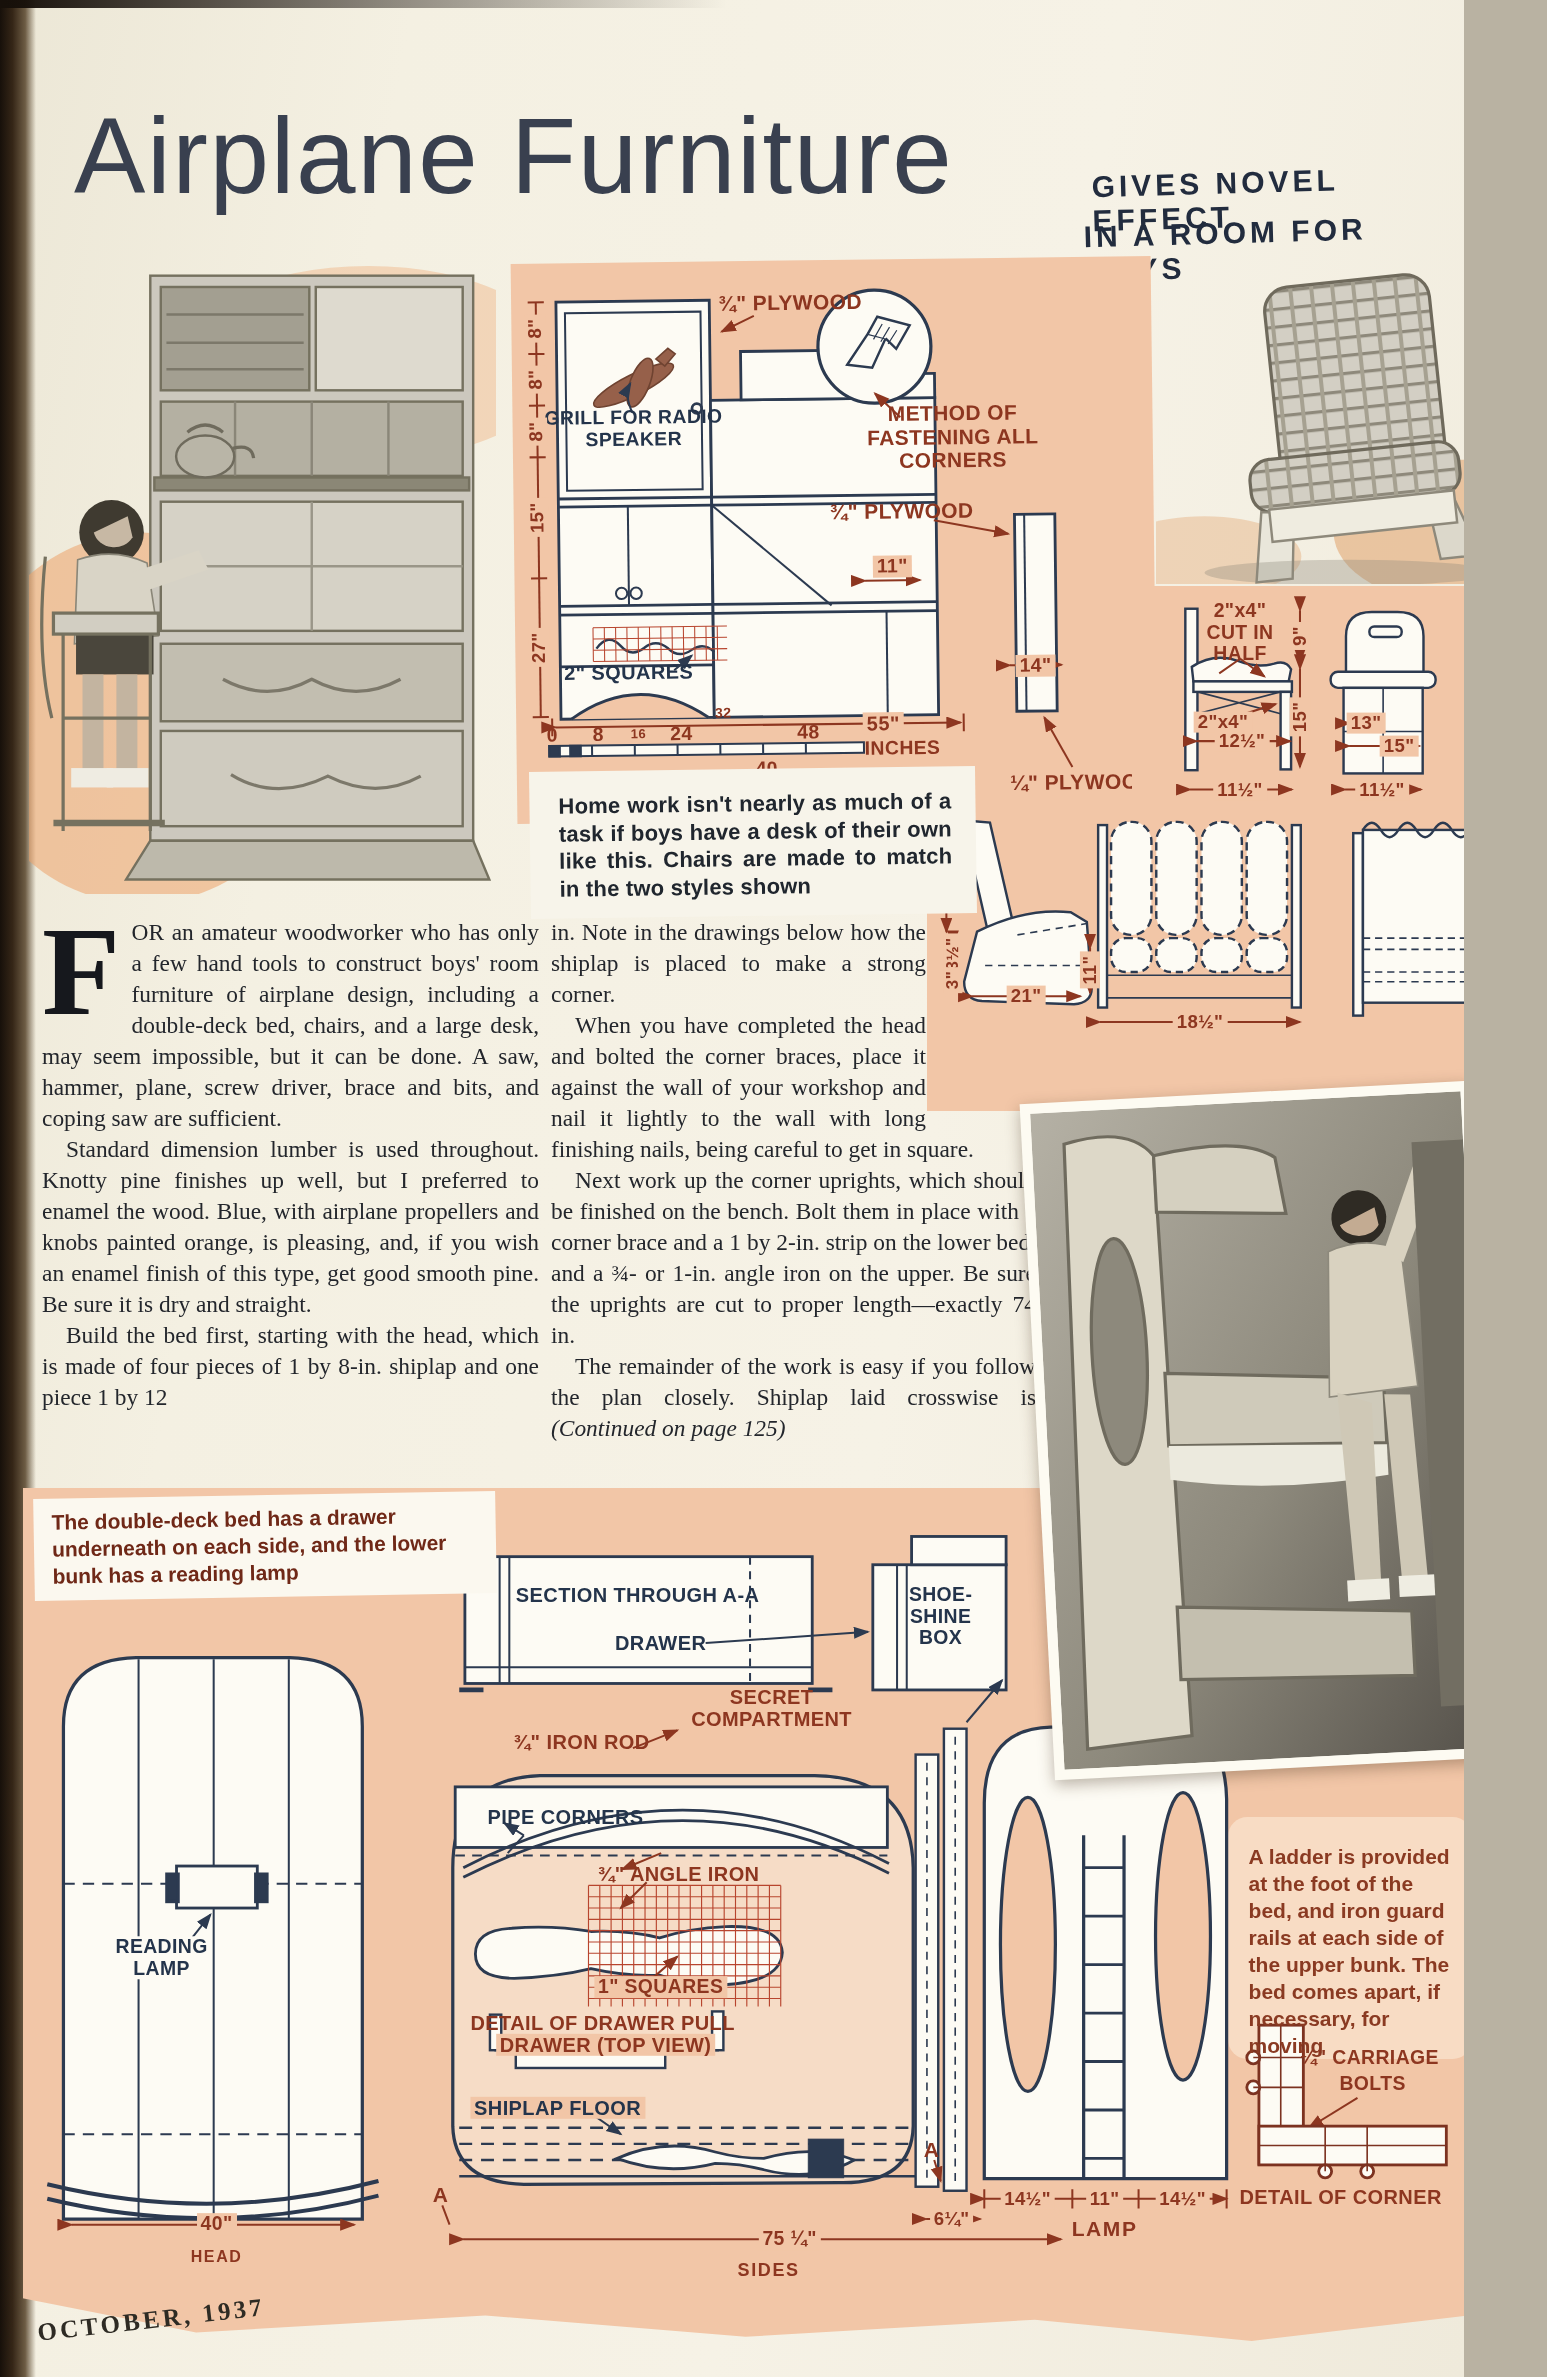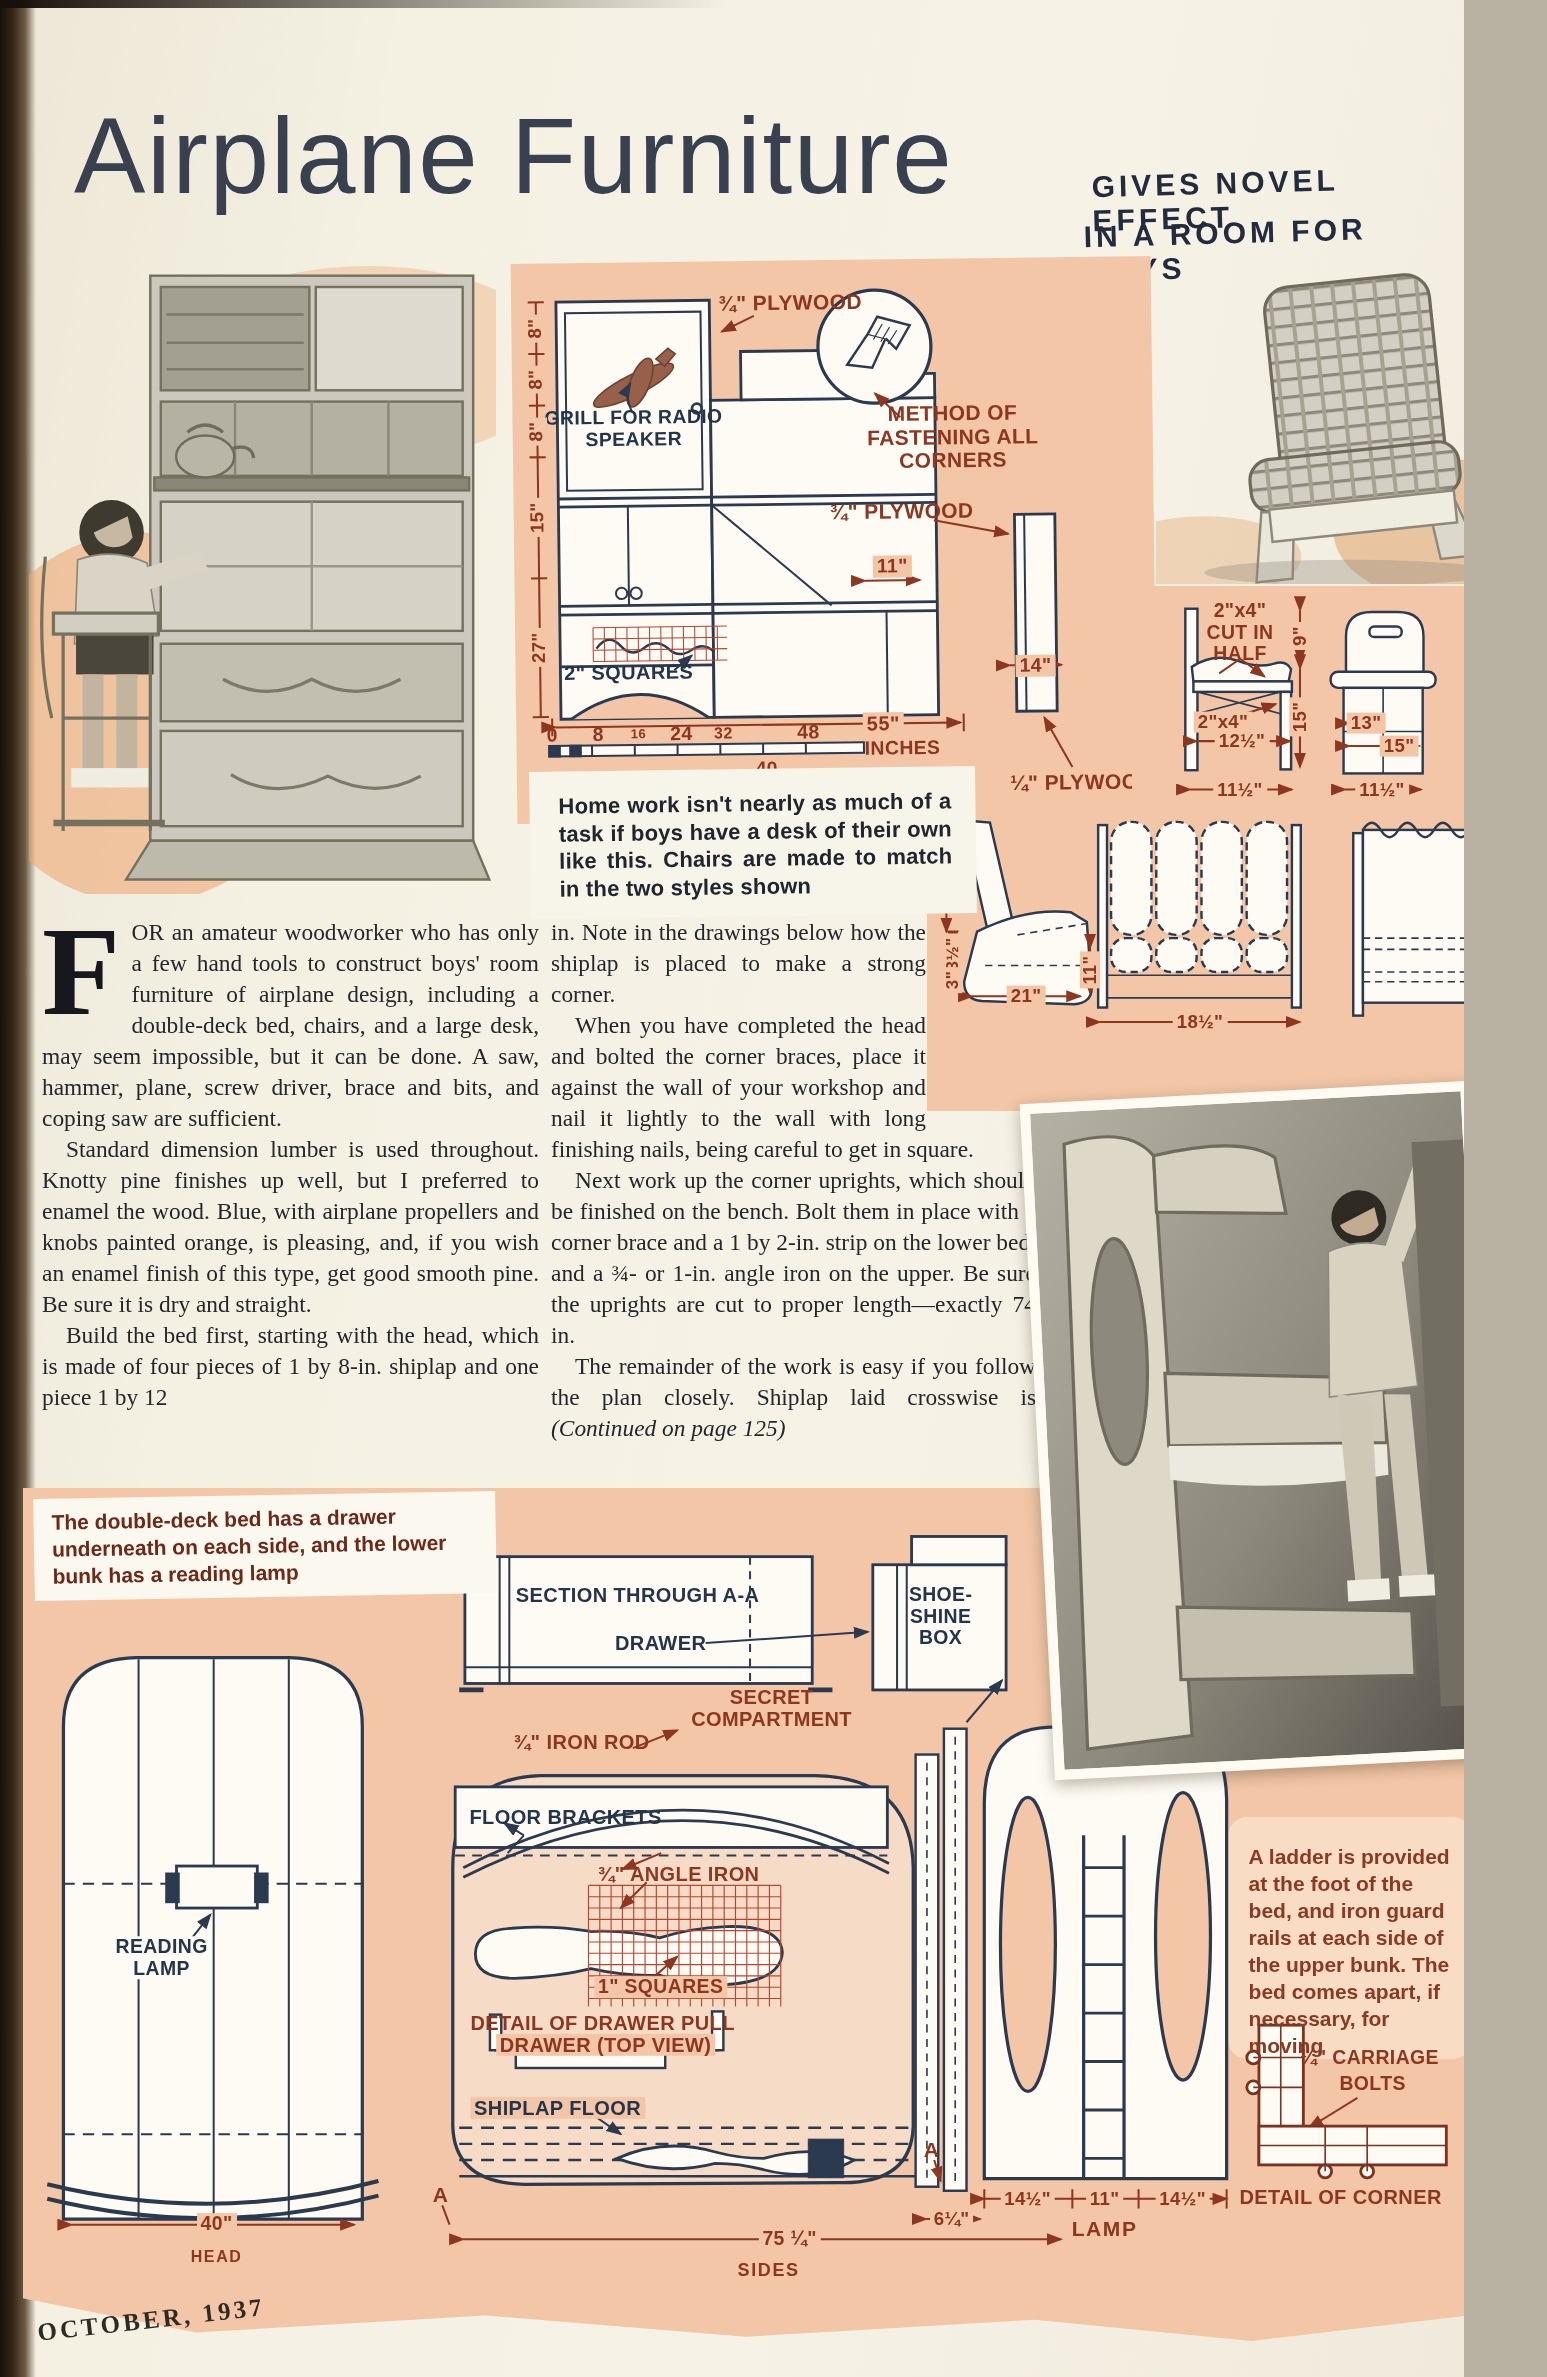--- a/index.html
+++ b/index.html
@@ -171,21 +171,21 @@
     <div class="lbl mar ctr nw bgp" style="left:378px;top:307px;font-size:19.4px;">11"</div>
     <div class="lbl navy ctr nw" style="left:113px;top:410px;font-size:20px;">2" SQUARES</div>
     <div class="lbl mar ctr nw bgp" style="left:367px;top:464px;font-size:20px;">55"</div>
     <div class="lbl mar ctr nw bgp" style="left:520px;top:408px;font-size:19.4px;">14"</div>
     <div class="lbl mar ctr nw" style="left:565px;top:525px;font-size:21px;">¼" PLYWOOD</div>
     <div class="lbl mar ctr nw" style="left:386px;top:489px;font-size:19.4px;">INCHES</div>
     <div class="lbl mar ctr nw" style="left:36px;top:472px;font-size:19.4px;">0</div>
     <div class="lbl mar ctr nw" style="left:82px;top:472px;font-size:19.4px;">8</div>
     <div class="lbl mar ctr nw" style="left:122px;top:472px;font-size:13px;">16</div>
     <div class="lbl mar ctr nw" style="left:165px;top:472px;font-size:19.4px;">24</div>
-    <div class="lbl mar ctr nw" style="left:207px;top:472px;font-size:16px;">32</div>
+    <div class="lbl mar ctr nw" style="left:207px;top:452px;font-size:14px;">32</div>
     <div class="lbl mar ctr nw" style="left:250px;top:472px;font-size:19.4px;margin-top:36px;">40</div>
     <div class="lbl mar ctr nw" style="left:292px;top:472px;font-size:19.4px;">48</div>
     <div class="lbl mar rot nw bgp" style="left:24px;top:65px;font-size:18.6px;">8"</div>
     <div class="lbl mar rot nw bgp" style="left:24px;top:116px;font-size:18.6px;">8"</div>
     <div class="lbl mar rot nw bgp" style="left:24px;top:168px;font-size:18.6px;">8"</div>
     <div class="lbl mar rot nw bgp" style="left:24px;top:254px;font-size:18.6px;">15"</div>
     <div class="lbl mar rot nw bgp" style="left:24px;top:384px;font-size:18.6px;">27"</div>
   </div>
 
   <div class="abs" style="left:1156px;top:266px;width:373px;height:318px;">
@@ -438,21 +438,21 @@
       <div class="capt" style="position:static;font-size:21px;line-height:27px;color:#6f2817;">The double-deck bed has a drawer underneath on each side, and the lower bunk has a reading lamp</div>
     </div>
 
     <div class="capt" style="left:1226px;top:355px;width:205px;font-size:21px;line-height:27px;color:#8a3a22;text-align:left;">A ladder is provided at the foot of the bed, and iron guard rails at each side of the upper bunk. The bed comes apart, if necessary, for moving</div>
 
     <div class="lbl navy ctr nw" style="left:615px;top:107px;font-size:20px;">SECTION THROUGH A-A</div>
     <div class="lbl navy ctr nw" style="left:638px;top:155px;font-size:20px;">DRAWER</div>
     <div class="lbl navy ctr" style="left:918px;top:129px;width:81px;font-size:19.4px;">SHOE-SHINE BOX</div>
     <div class="lbl mar ctr" style="left:749px;top:220px;width:194px;font-size:20px;">SECRET COMPARTMENT</div>
     <div class="lbl mar ctr nw" style="left:559px;top:254px;font-size:20px;">¾" IRON ROD</div>
-    <div class="lbl navy ctr nw" style="left:543px;top:329px;font-size:20px;">FLOOR BRACKETS</div>
+    <div class="lbl navy ctr nw" style="left:543px;top:329px;font-size:20px;">PIPE CORNERS</div>
     <div class="lbl mar ctr nw" style="left:656px;top:386px;font-size:20px;">¾" ANGLE IRON</div>
 
     <div class="lbl mar ctr nw bgp" style="left:638px;top:499px;font-size:19.4px;">1" SQUARES</div>
     <div class="lbl mar ctr nw" style="left:580px;top:535px;font-size:20px;">DETAIL OF DRAWER PULL</div>
 
     <div class="lbl mar ctr nw bgp" style="left:583px;top:557px;font-size:20px;">DRAWER (TOP VIEW)</div>
     <div class="lbl navy ctr nw bgp" style="left:535px;top:620px;font-size:20px;">SHIPLAP FLOOR</div>
     <div class="lbl navy ctr" style="left:139px;top:470px;width:97px;font-size:19.4px;background:#fdfbf4;">READING LAMP</div>
     <div class="lbl mar ctr nw bgp" style="left:194px;top:736px;font-size:19.4px;">40"</div>
     <div class="lbl mar ctr nw" style="left:194px;top:769px;font-size:16px;letter-spacing:1.6px;">HEAD</div>

